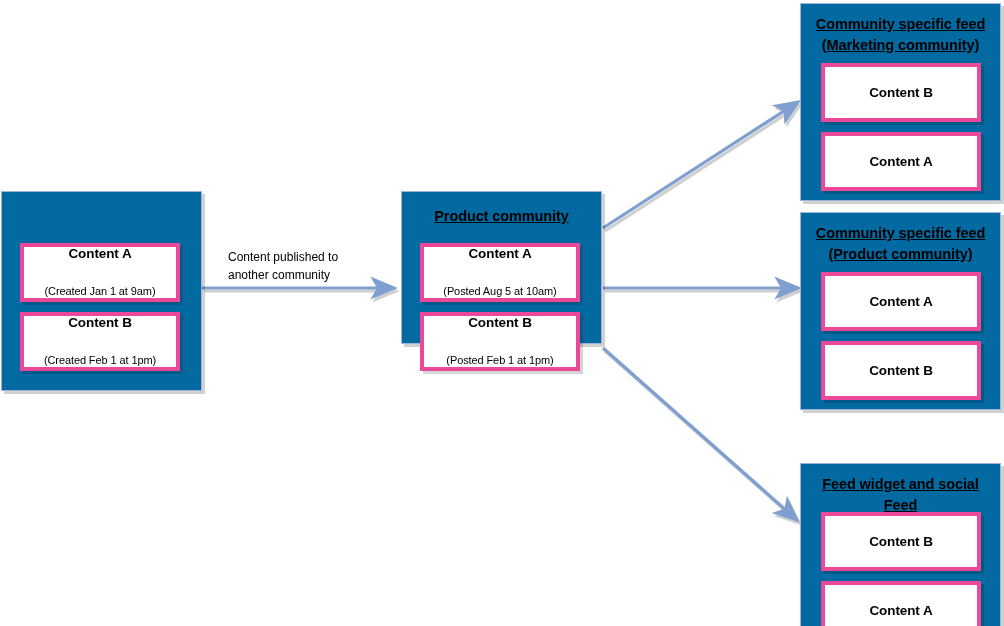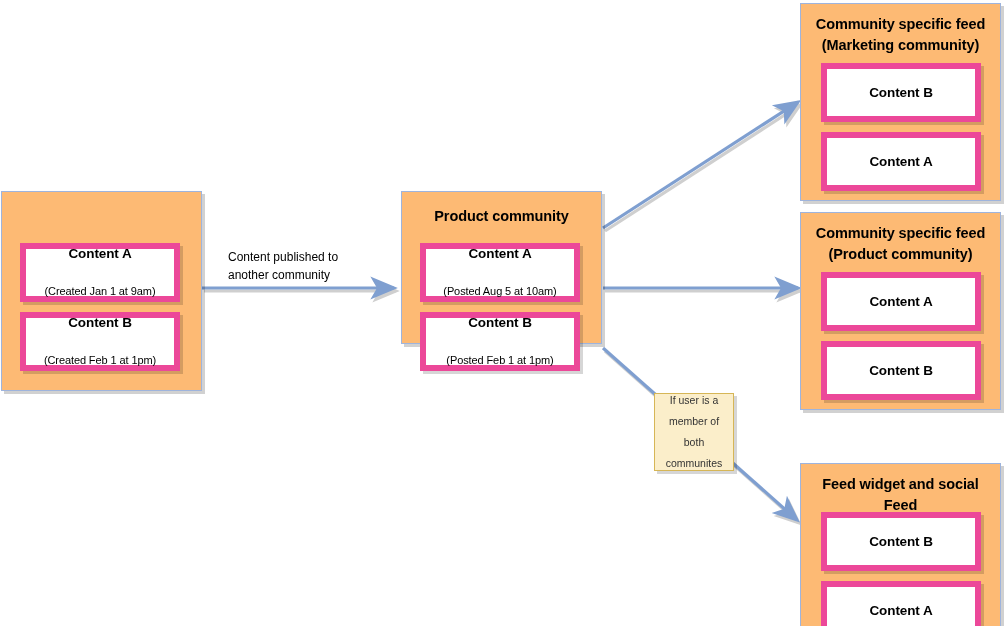--- a/index.html
+++ b/index.html
@@ -27,44 +27,45 @@
     top: 0;
     width: 1004px;
     height: 626px;
     pointer-events: none;
   }
 
   
   .panel {
     position: absolute;
     box-sizing: border-box;
-    background: #fdba74;
+    background: #0369a1;
     border: 1px solid #9eb4dd;
     box-shadow: 3px 3px 0 0 rgba(0,0,0,0.18);
+    text-decoration: underline;
   }
   .panel-title {
     text-align: center;
     font-size: 14.5px;
     font-weight: bold;
     color: #000000;
     line-height: 1.42;
     letter-spacing: -0.1px;
     padding-top: 14px;
     white-space: pre-line;
   }
   .panel.two-line .panel-title {
     padding-top: 10px;
   }
 
   
   .card {
     position: absolute;
     box-sizing: border-box;
     background: #ffffff;
-    border: 6px solid #ec4899;
+    border: 4px solid #ec4899;
     box-shadow: 3px 3px 0 0 rgba(0,0,0,0.16);
     display: flex;
     flex-direction: column;
     align-items: center;
     justify-content: center;
   }
   .card-title {
     font-size: 13.5px;
     font-weight: bold;
     color: #000000;
@@ -193,19 +194,14 @@
     <div class="panel-title">Feed widget and social
 Feed</div>
     <div class="card" style="left:20px; top:48px; width:160px; height:59px;">
       <div class="card-title">Content B</div>
     </div>
     <div class="card" style="left:20px; top:117px; width:160px; height:59px;">
       <div class="card-title">Content A</div>
     </div>
   </div>
 
-  <div class="note" style="left:654px; top:393px; width:80px; height:78px;">
-    <div class="note-text">If user is a
-member of both
-communites</div>
-  </div>
 
 </div>
 
 </body></html>

